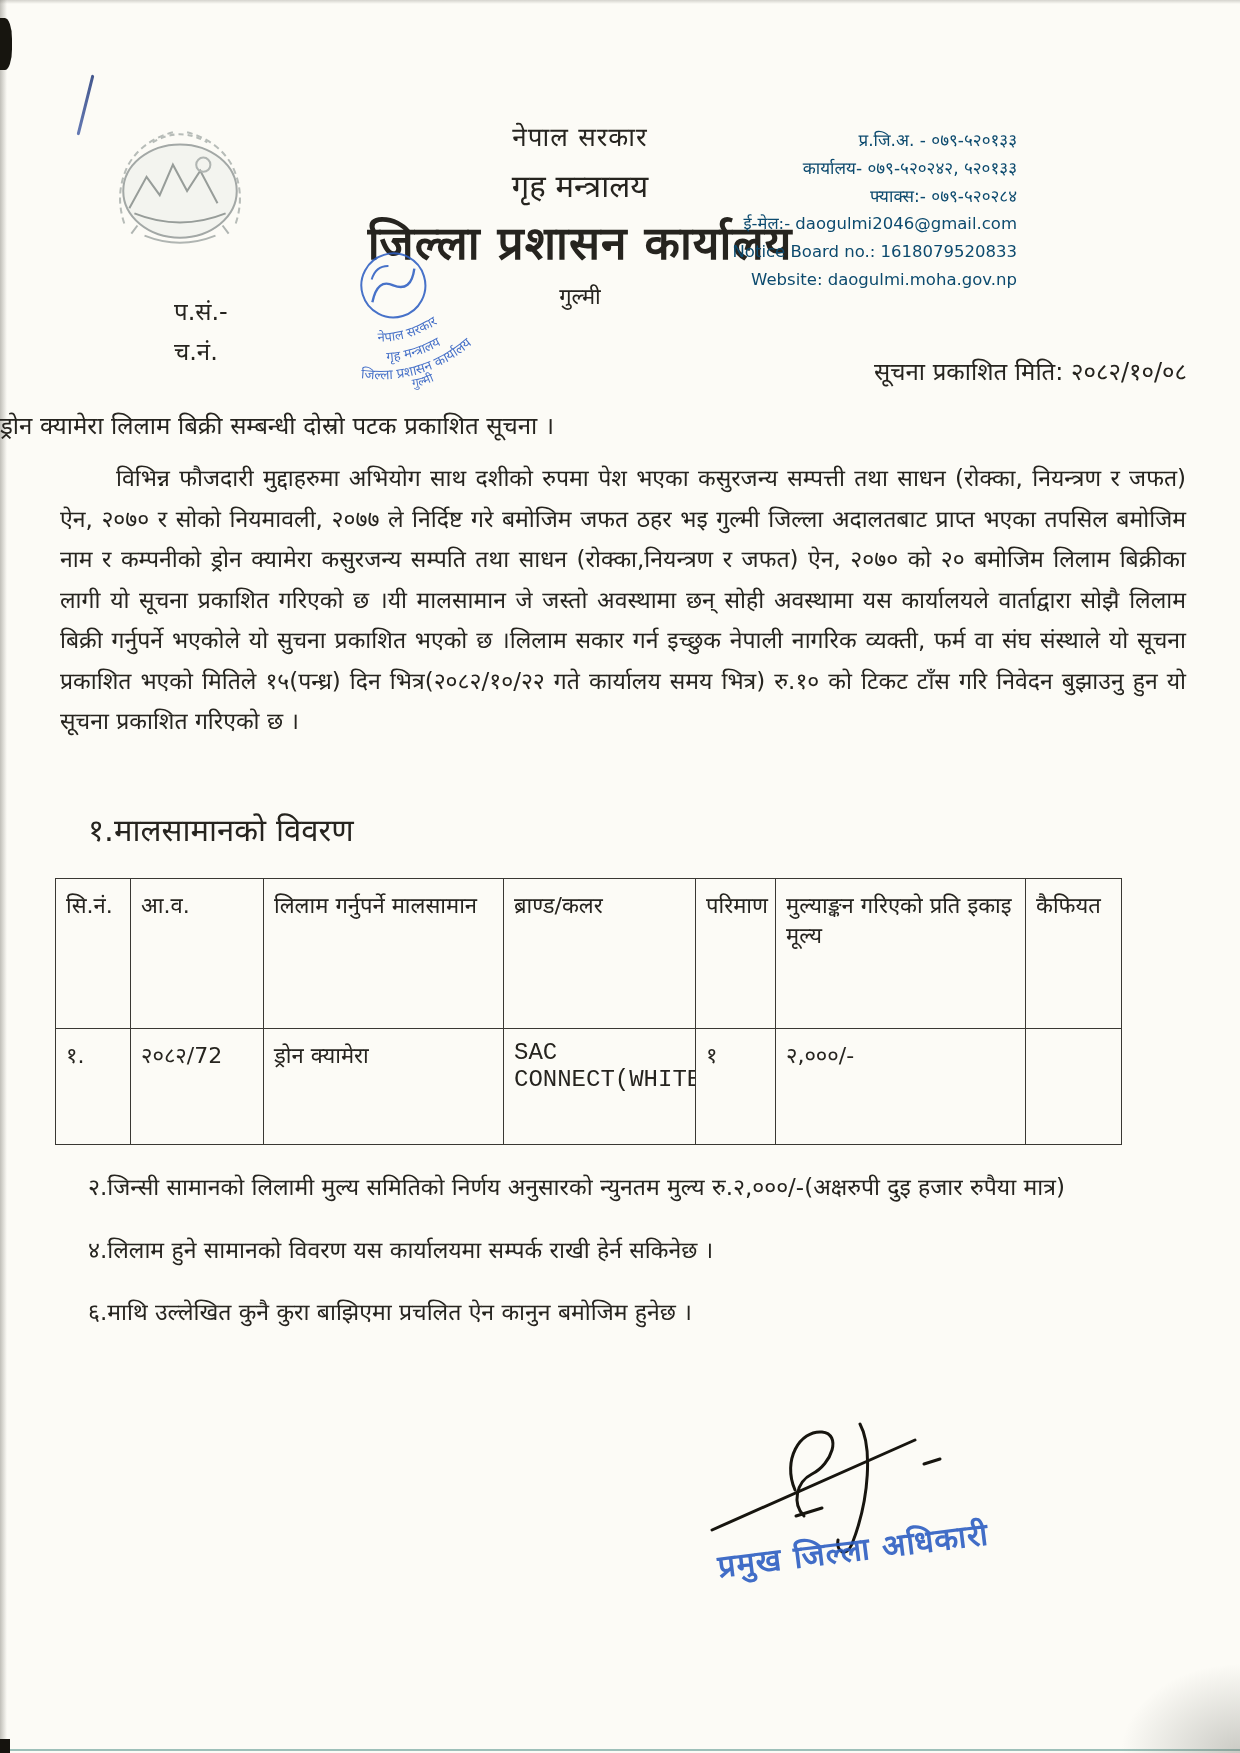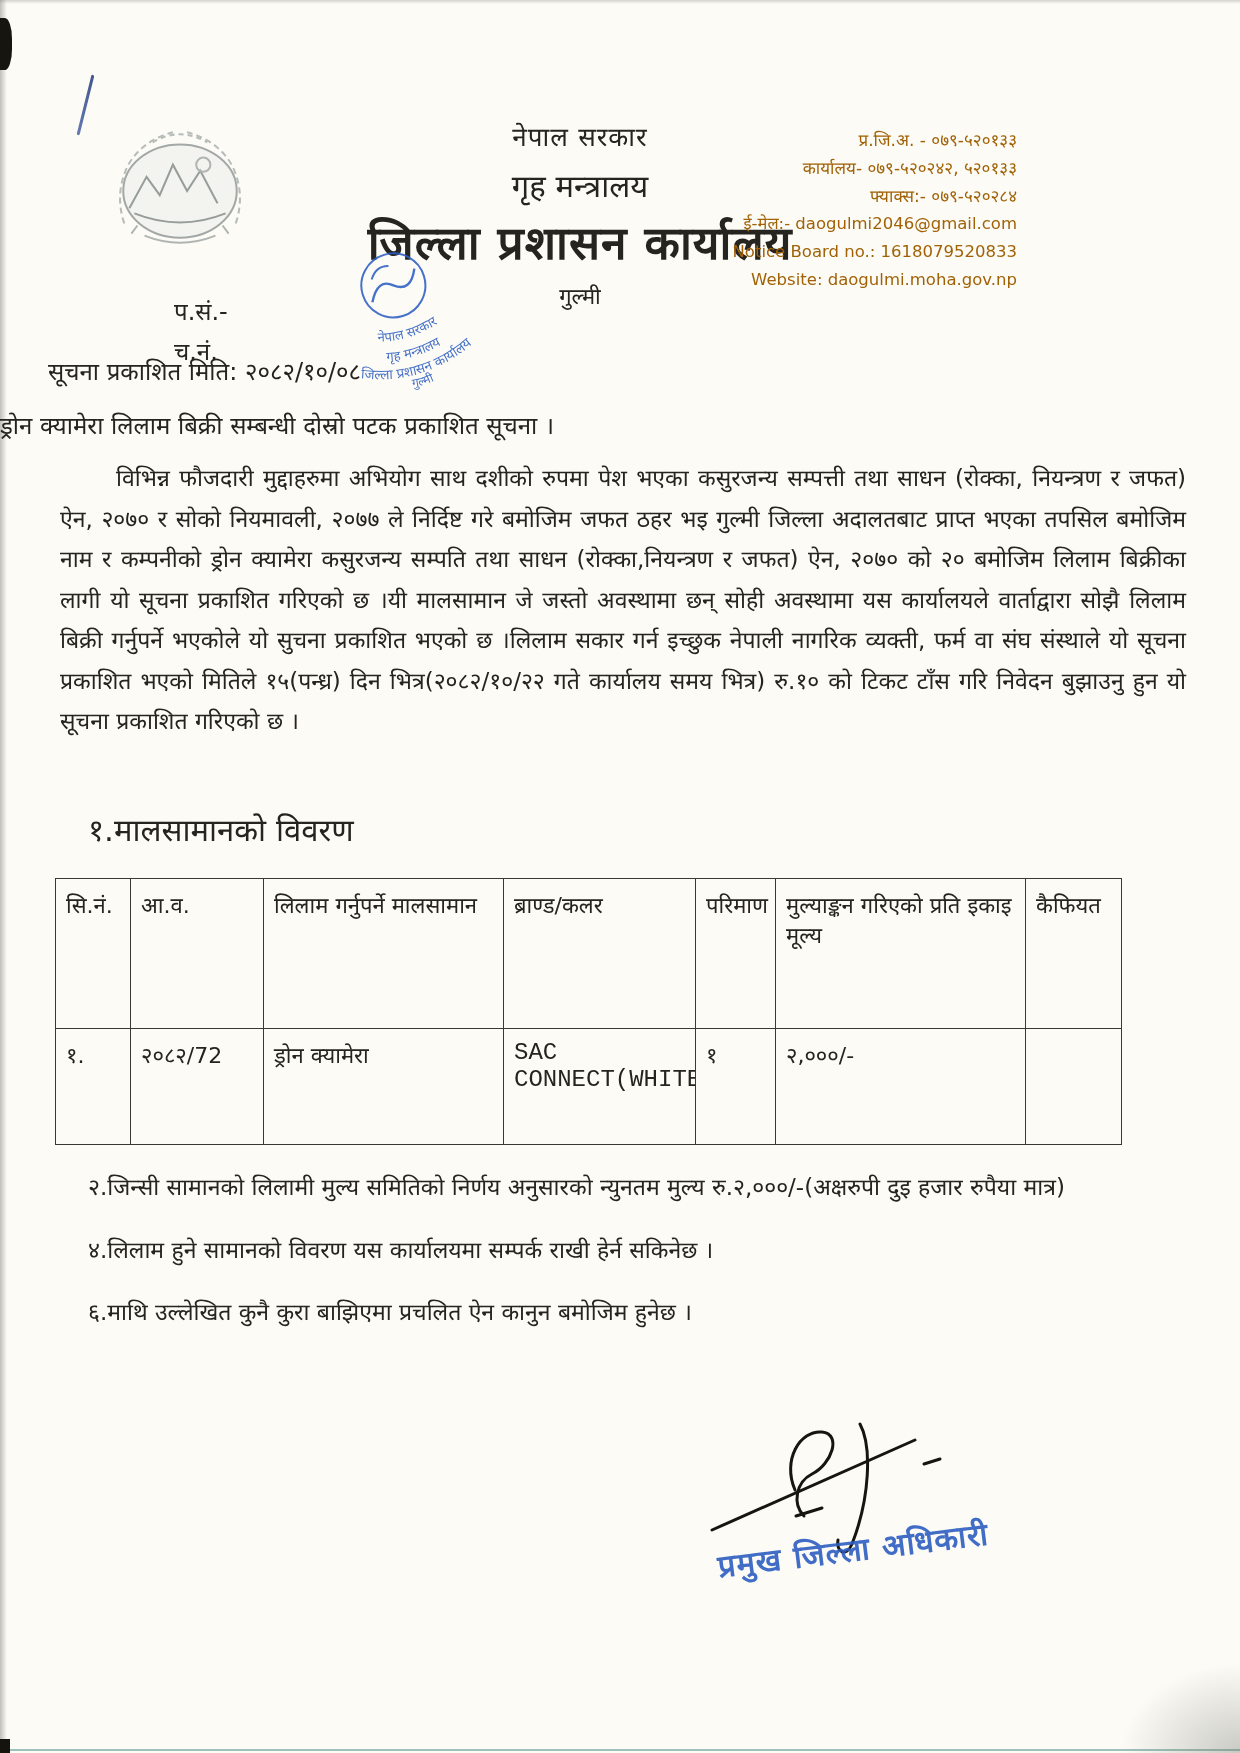--- a/index.html
+++ b/index.html
@@ -26,29 +26,29 @@
     background:radial-gradient(ellipse at 100% 100%,rgba(110,112,104,.35),rgba(110,112,104,0) 70%);}
 
   
   .emblem{position:absolute;left:104px;top:112px;width:152px;height:152px;}
   .header-center{position:absolute;left:300px;top:118px;width:560px;text-align:center;}
   .h-gov{font-size:26px;letter-spacing:1px;}
   .h-ministry{font-size:31px;margin-top:10px;}
   .h-office{font-size:46px;font-weight:bold;margin:4px 0 0 0;letter-spacing:1px;}
   .h-district{font-size:22px;margin-top:8px;}
   .contact{position:absolute;left:725px;top:126px;width:292px;text-align:right;
-    font-size:16.5px;line-height:28px;color:#a16207;}
+    font-size:16.5px;line-height:28px;color:#0c4a6e;}
   .contact .dev{font-size:17px;}
   .refs{position:absolute;left:174px;top:292px;font-size:24px;line-height:40px;}
 
   
   .round-stamp{position:absolute;left:318px;top:232px;width:170px;height:170px;
     transform:rotate(-17deg);opacity:.92;}
 
-  .date-line{position:absolute;left:0;top:354px;width:1187px;text-align:left;font-size:24px;margin-left:48px;}
+  .date-line{position:absolute;left:0;top:354px;width:1187px;text-align:right;font-size:24px;}
   .notice-title{position:absolute;left:0;top:408px;width:1130px;text-align:left;font-size:24px;}
 
   .body-par{position:absolute;left:60px;top:458px;width:1126px;
     font-size:23px;line-height:40.5px;text-align:justify;text-indent:56px;margin:0;}
 
   .section-label{position:absolute;left:88px;top:808px;font-size:31px;}
 
   table.goods{position:absolute;left:55px;top:878px;width:1066px;border-collapse:collapse;
     table-layout:fixed;font-size:22px;padding-left:16px;}
   table.goods th,table.goods td{border:1.6px solid #3a3833;vertical-align:top;

